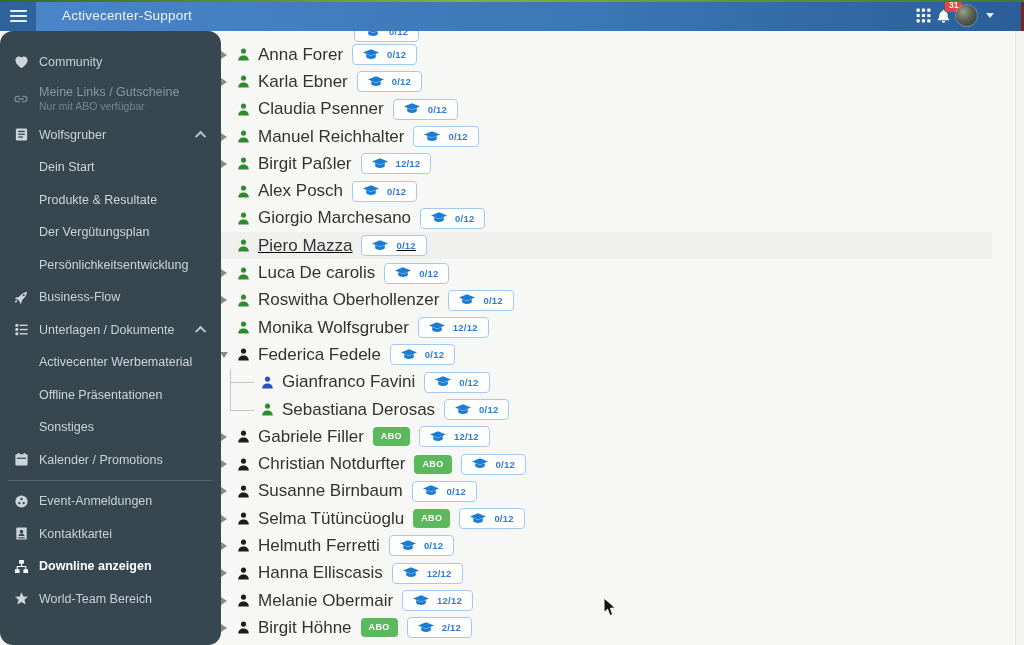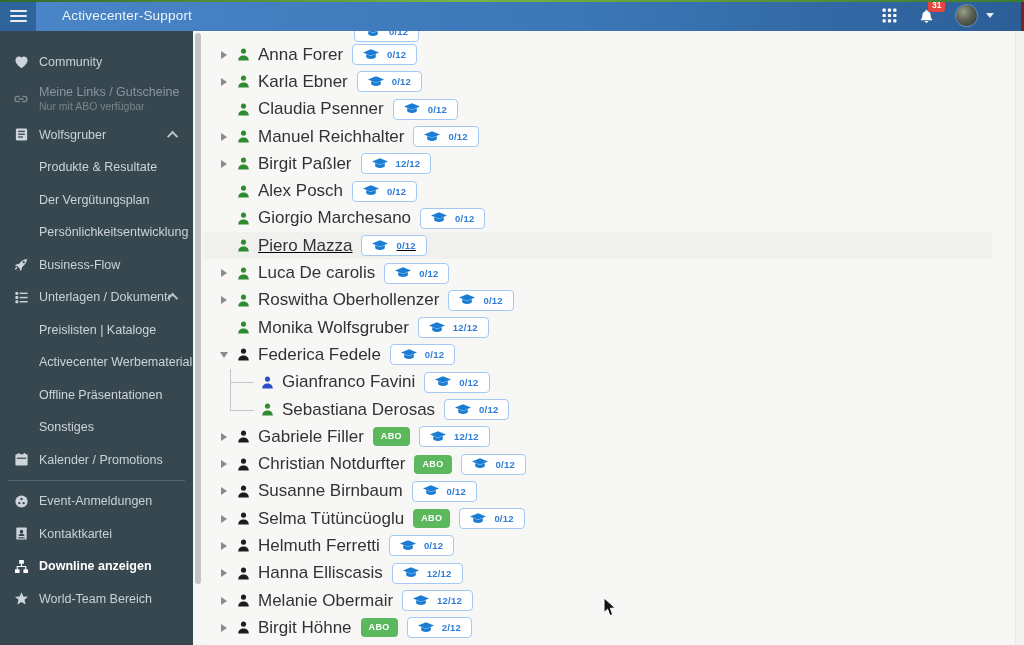--- a/index.html
+++ b/index.html
@@ -13,33 +13,33 @@
   .corner-artifact{position:absolute;top:2px;right:0;width:3px;height:29px;background:#7c2320;z-index:61;}
 
   
   header{position:absolute;top:0;left:0;width:1024px;height:31px;z-index:50;
     background:linear-gradient(90deg,#4a86c8 0%,#3c78b8 55%,#2b5e97 100%);
     display:flex;align-items:center;}
   .brand-square{width:36px;height:31px;background:#2f639b;display:flex;align-items:center;justify-content:center;flex:none;cursor:pointer;border:none;}
   .hamburger{width:17px;display:flex;flex-direction:column;gap:3px;}
   .hamburger span{display:block;height:2px;background:#e8eef5;border-radius:1px;}
   .app-title{color:#eef3f8;font-size:13.5px;margin-left:26px;letter-spacing:.2px;white-space:nowrap;}
-  .header-right{margin-left:auto;display:flex;align-items:center;gap:22px;padding-right:30px;}
+  .header-right{margin-left:auto;display:flex;align-items:center;gap:5px;padding-right:30px;}
   .hbtn{background:none;border:none;padding:0;cursor:pointer;position:relative;display:flex;align-items:center;}
   .grid-icon svg,.bell-icon svg{display:block;}
   .notif-badge{position:absolute;top:-9px;left:9px;background:#e8453c;color:#fff;
     font-size:8.5px;font-weight:bold;padding:1.5px 4px;border-radius:3px;line-height:1.2;}
   .avatar{width:21px;height:21px;border-radius:50%;flex:none;
     background:radial-gradient(circle at 35% 32%,#9aa08a 0%,#5c6153 45%,#2e332c 100%);
     box-shadow:0 0 0 1px rgba(255,255,255,.25);}
   .caret-down{width:0;height:0;border-left:4.5px solid transparent;border-right:4.5px solid transparent;border-top:5px solid #e8eef5;margin-left:2px;}
 
   
-  .sidebar{position:absolute;top:31px;left:0;width:193px;bottom:0;background:#37474f;
-    padding-top:15px;box-sizing:border-box;overflow:hidden;z-index:10;}
+  .sidebar{position:absolute;top:31px;left:0;width:221px;bottom:0;background:#37474f;
+    padding-top:15px;box-sizing:border-box;overflow:hidden;z-index:10;border-radius:13px;}
   .sb-item{height:32.5px;display:flex;align-items:center;padding:0 12px 0 13px;
     color:#c9d1d6;font-size:12.5px;cursor:pointer;white-space:nowrap;}
   .sb-icon{width:16px;height:16px;margin-right:10px;flex:none;color:#cdd5da;display:flex;align-items:center;justify-content:center;}
   .sb-icon svg{display:block;fill:currentColor;}
   .sb-label{flex:1;overflow:hidden;}
   .chev-up{width:6px;height:6px;border-left:2px solid #b8c2c8;border-top:2px solid #b8c2c8;
     transform:rotate(45deg) translateY(2px);flex:none;margin-right:3px;}
   .sb-item.disabled{height:40px;color:#8796a0;}
   .sb-item.disabled .sb-icon{color:#7f8d95;}
   .sb-sublabel{font-size:10.5px;color:#76858d;margin-top:1px;}
@@ -157,20 +157,23 @@
             <rect x="4.5" y="7" width="7" height="1.4" fill="#37474f"></rect>
             <rect x="4.5" y="10" width="5" height="1.4" fill="#37474f"></rect>
           </svg>
         </span>
         <span class="sb-label">
           <div>Wolfsgruber</div>
         </span>
         <span class="chev-up"></span>
       </div>
       <div class="sb-sub">
+        <span>Dein Start</span>
+      </div>
+      <div class="sb-sub">
         <span>Produkte &amp; Resultate</span>
       </div>
       <div class="sb-sub">
         <span>Der Vergütungsplan</span>
       </div>
       <div class="sb-sub">
         <span>Persönlichkeitsentwicklung</span>
       </div>
       <div class="sb-item">
         <span class="sb-icon">
@@ -190,23 +193,20 @@
             <rect x="1.5" y="6.5" width="3" height="3" rx=".6"></rect>
             <rect x="6" y="7.3" width="8.5" height="1.5"></rect>
             <rect x="1.5" y="11" width="3" height="3" rx=".6"></rect>
             <rect x="6" y="11.8" width="8.5" height="1.5"></rect>
           </svg>
         </span>
         <span class="sb-label">
           <div>Unterlagen / Dokumente</div>
         </span>
         <span class="chev-up"></span>
-      </div>
-      <div class="sb-sub">
-        <span>Preislisten | Kataloge</span>
       </div>
       <div class="sb-sub">
         <span>Activecenter Werbematerial</span>
       </div>
       <div class="sb-sub">
         <span>Offline Präsentationen</span>
       </div>
       <div class="sb-sub">
         <span>Sonstiges</span>
       </div>

